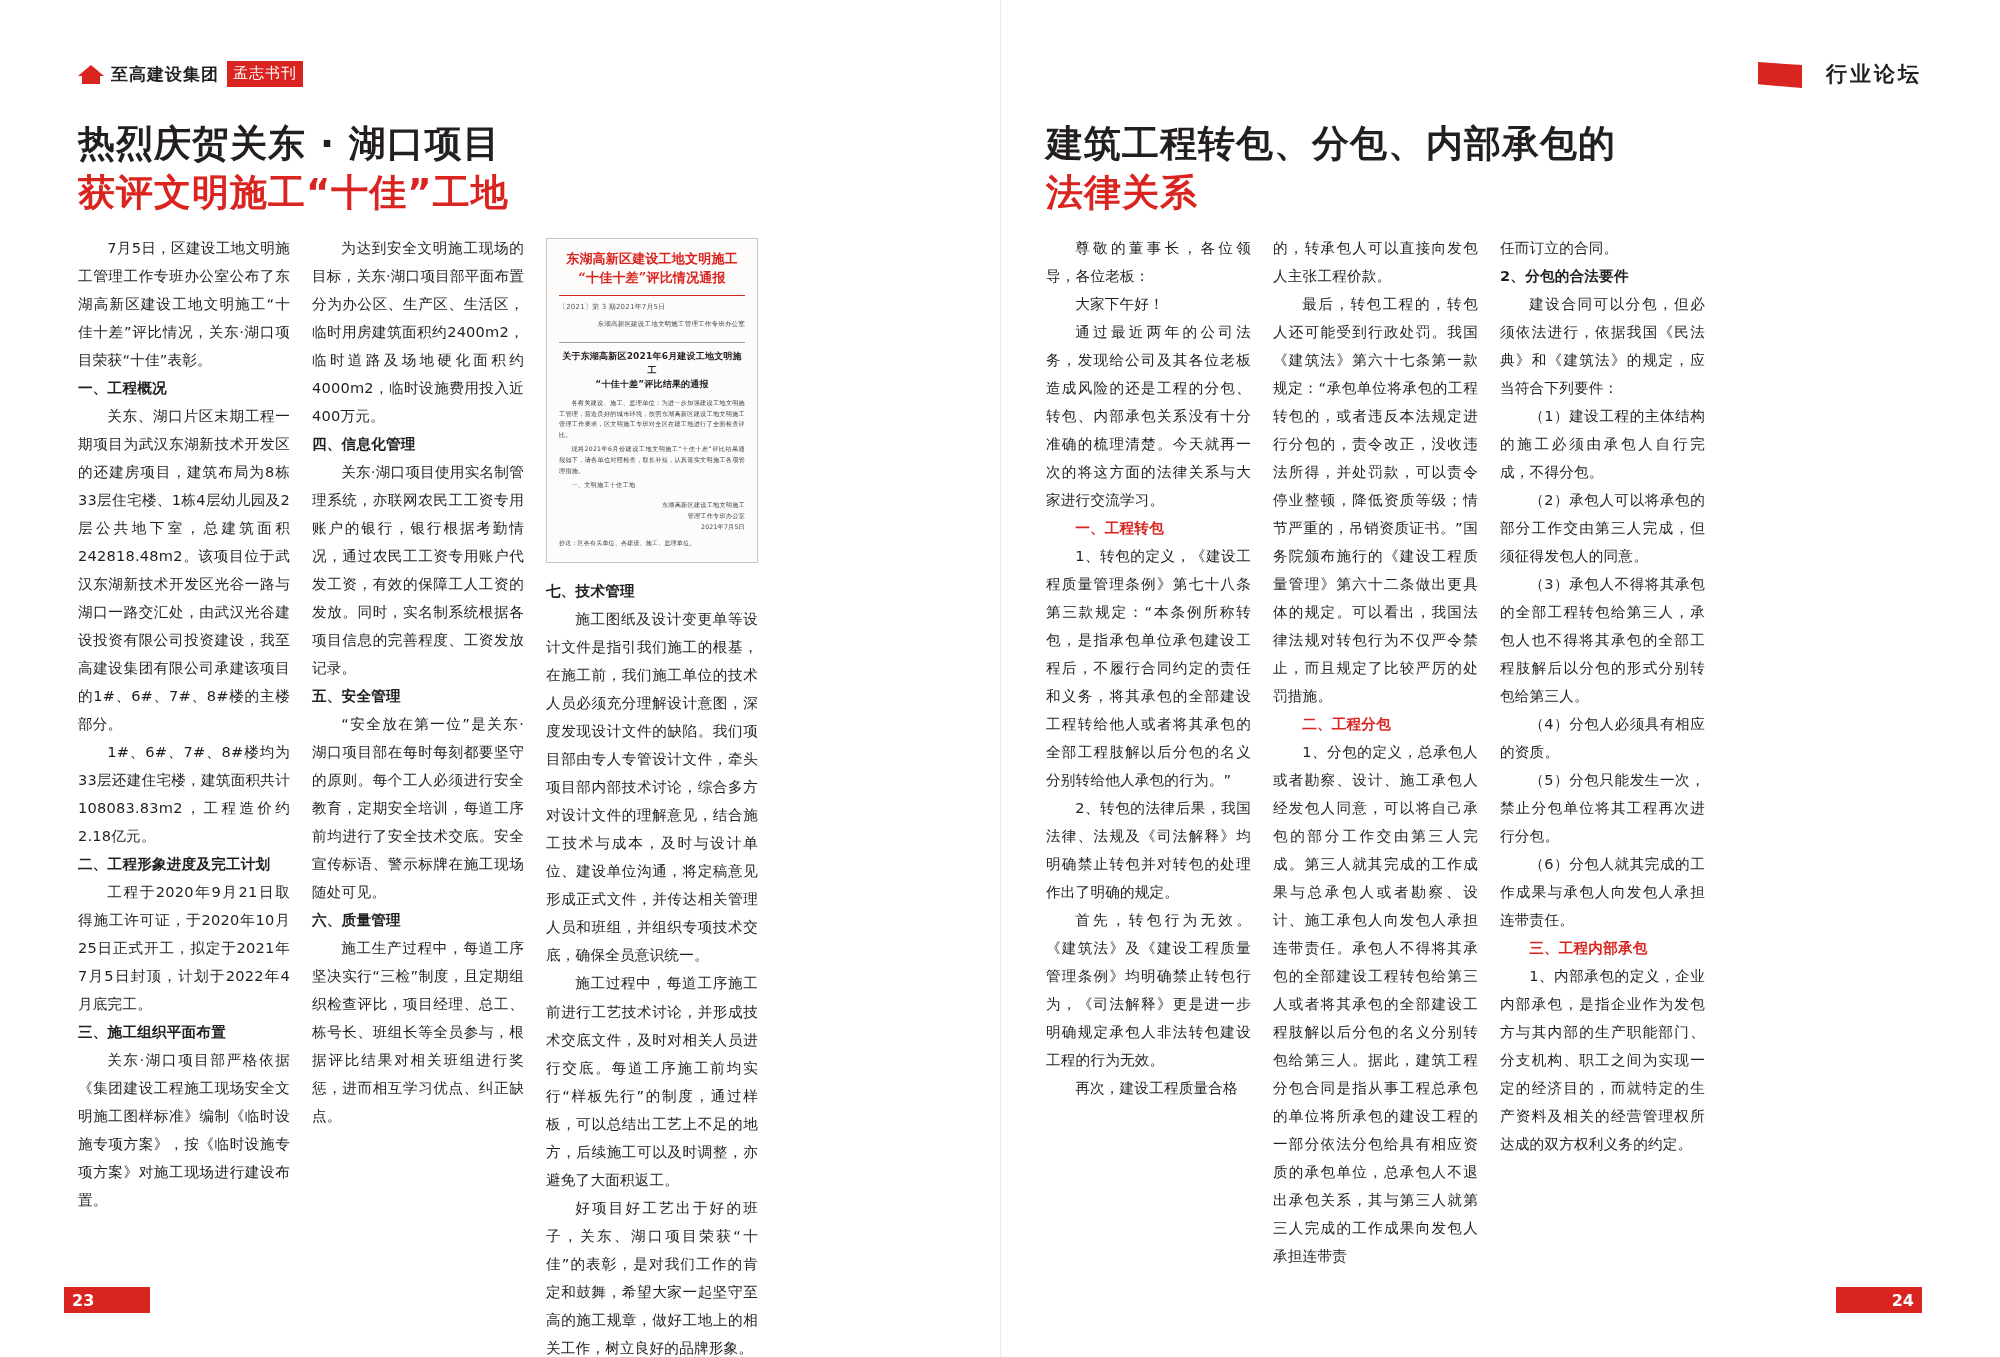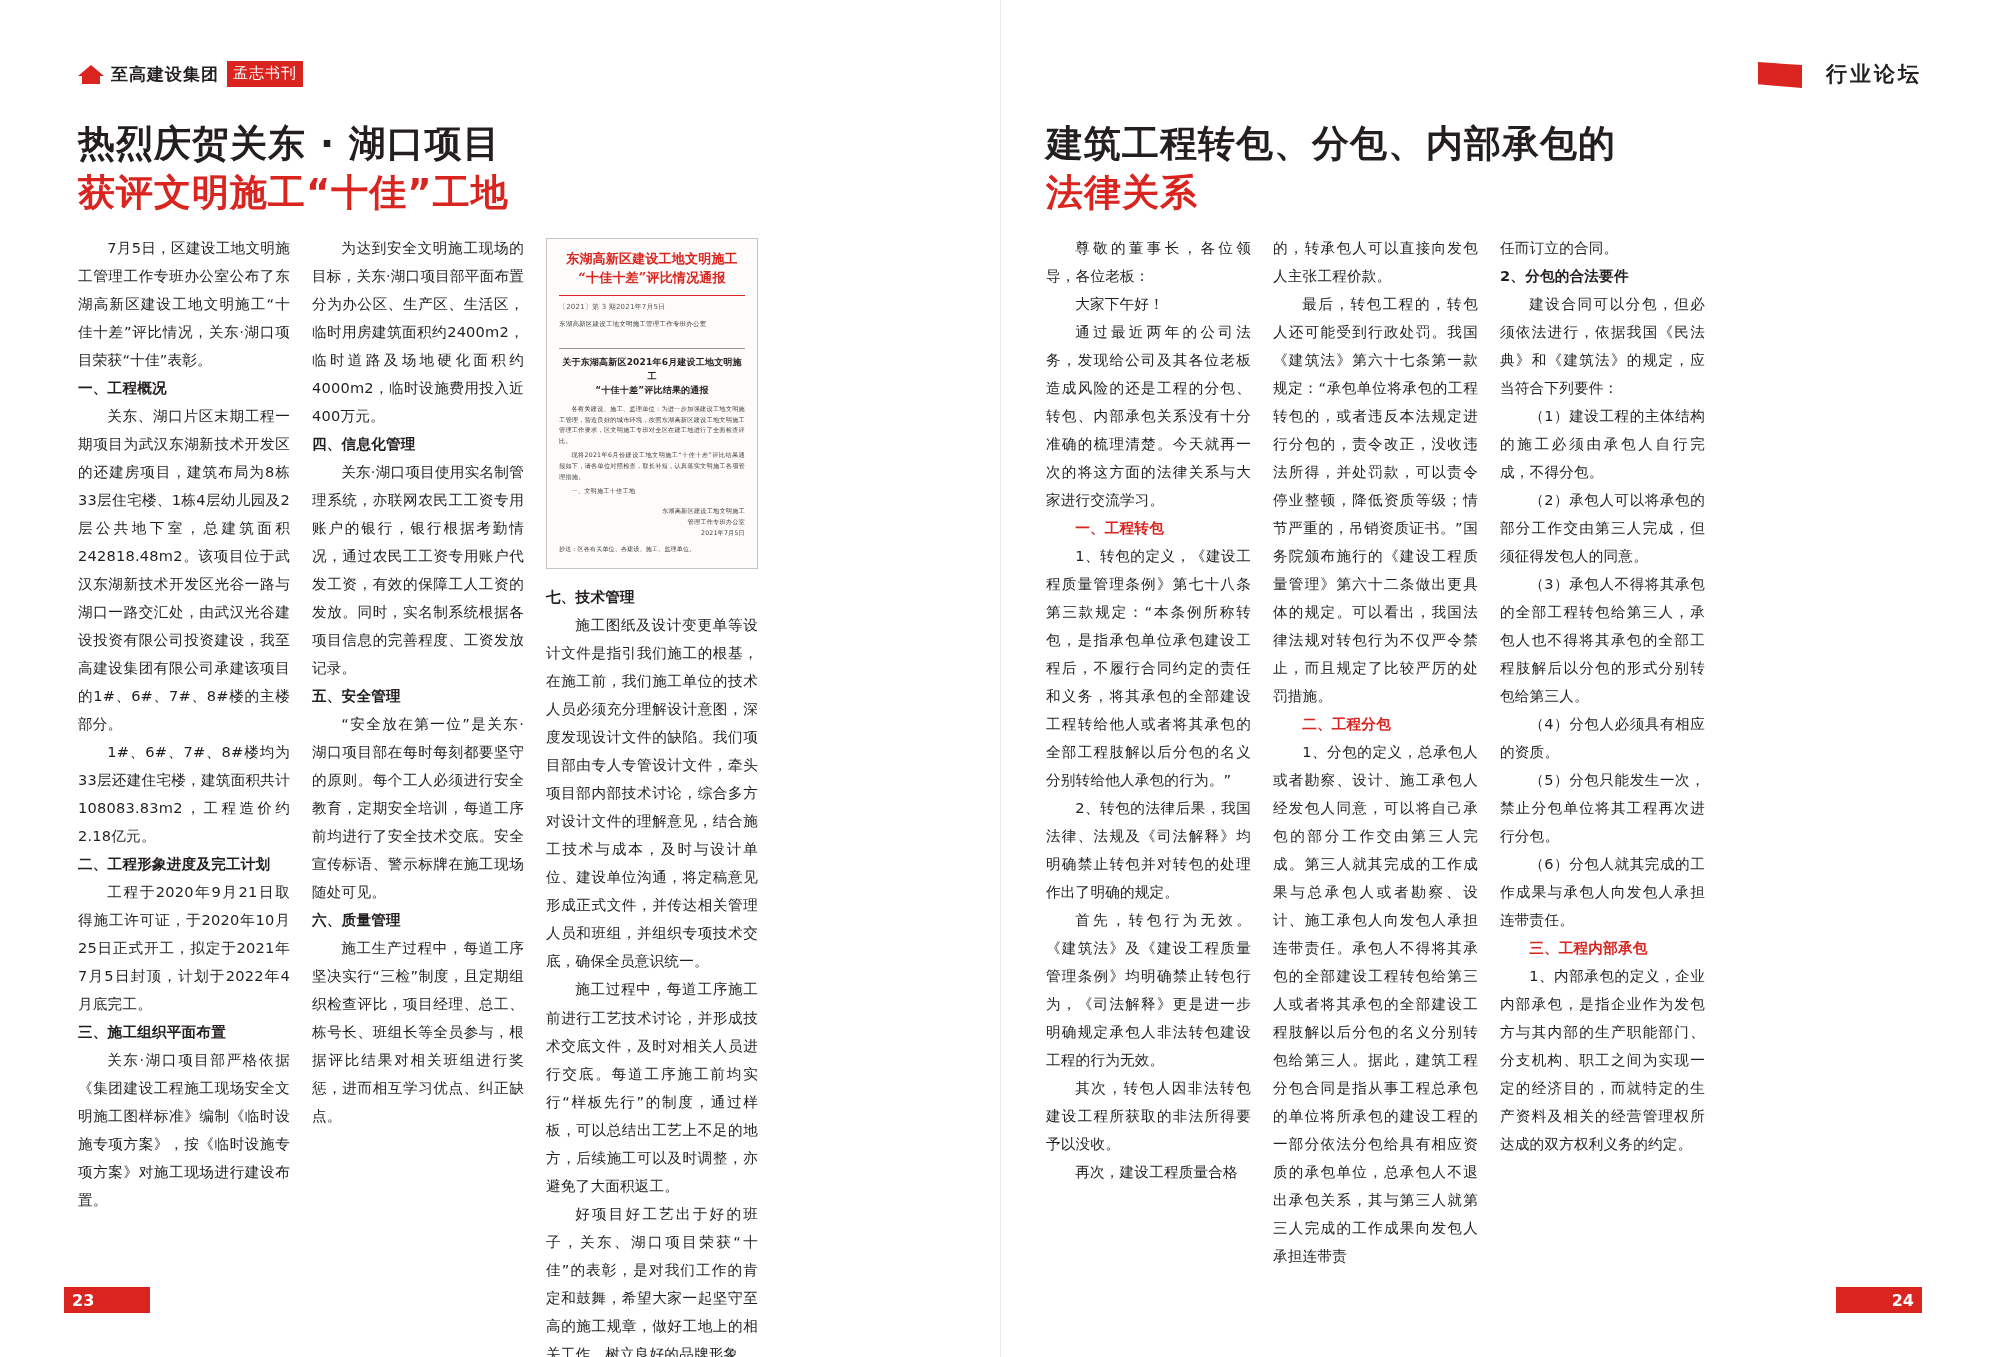--- a/index.html
+++ b/index.html
@@ -158,23 +158,23 @@
   }
   .notice-meta {
     display: flex;
     font-size: 7px;
     color: #555;
     margin-bottom: 4px;
   }
   .notice-org {
     font-size: 6.5px;
     color: #444;
-    text-align: left;
+    text-align: right;
     border-bottom: 1px solid #999;
-    padding-bottom: 17px;
+    padding-bottom: 11px;
     margin-bottom: 6px;
   }
   .notice-sub {
     text-align: center;
     font-size: 9px;
     font-weight: bold;
     line-height: 1.6;
     margin-bottom: 6px;
   }
   .notice-body {
@@ -325,21 +325,20 @@
     <div class="cols">
 
       <div class="col narrow">
         <p class="speech-lead">尊敬的董事长，各位领导，各位老板：</p>
         <p class="speech-lead">大家下午好！</p>
         <p class="indent">通过最近两年的公司法务，发现给公司及其各位老板造成风险的还是工程的分包、转包、内部承包关系没有十分准确的梳理清楚。今天就再一次的将这方面的法律关系与大家进行交流学习。</p>
         <p class="sec-head red">一、工程转包</p>
         <p class="indent">1、转包的定义，《建设工程质量管理条例》第七十八条第三款规定：“本条例所称转包，是指承包单位承包建设工程后，不履行合同约定的责任和义务，将其承包的全部建设工程转给他人或者将其承包的全部工程肢解以后分包的名义分别转给他人承包的行为。”</p>
         <p class="indent">2、转包的法律后果，我国法律、法规及《司法解释》均明确禁止转包并对转包的处理作出了明确的规定。</p>
         <p class="indent">首先，转包行为无效。《建筑法》及《建设工程质量管理条例》均明确禁止转包行为，《司法解释》更是进一步明确规定承包人非法转包建设工程的行为无效。</p>
-        <p class="indent">其次，转包人因非法转包建设工程所获取的非法所得要予以没收。</p>
         <p class="indent">再次，建设工程质量合格</p>
       </div>
 
       <div class="col narrow">
         <p>的，转承包人可以直接向发包人主张工程价款。</p>
         <p class="indent">最后，转包工程的，转包人还可能受到行政处罚。我国《建筑法》第六十七条第一款规定：“承包单位将承包的工程转包的，或者违反本法规定进行分包的，责令改正，没收违法所得，并处罚款，可以责令停业整顿，降低资质等级；情节严重的，吊销资质证书。”国务院颁布施行的《建设工程质量管理》第六十二条做出更具体的规定。可以看出，我国法律法规对转包行为不仅严令禁止，而且规定了比较严厉的处罚措施。</p>
         <p class="sec-head red">二、工程分包</p>
         <p class="indent">1、分包的定义，总承包人或者勘察、设计、施工承包人经发包人同意，可以将自己承包的部分工作交由第三人完成。第三人就其完成的工作成果与总承包人或者勘察、设计、施工承包人向发包人承担连带责任。承包人不得将其承包的全部建设工程转包给第三人或者将其承包的全部建设工程肢解以后分包的名义分别转包给第三人。据此，建筑工程分包合同是指从事工程总承包的单位将所承包的建设工程的一部分依法分包给具有相应资质的承包单位，总承包人不退出承包关系，其与第三人就第三人完成的工作成果向发包人承担连带责</p>
       </div>
 

